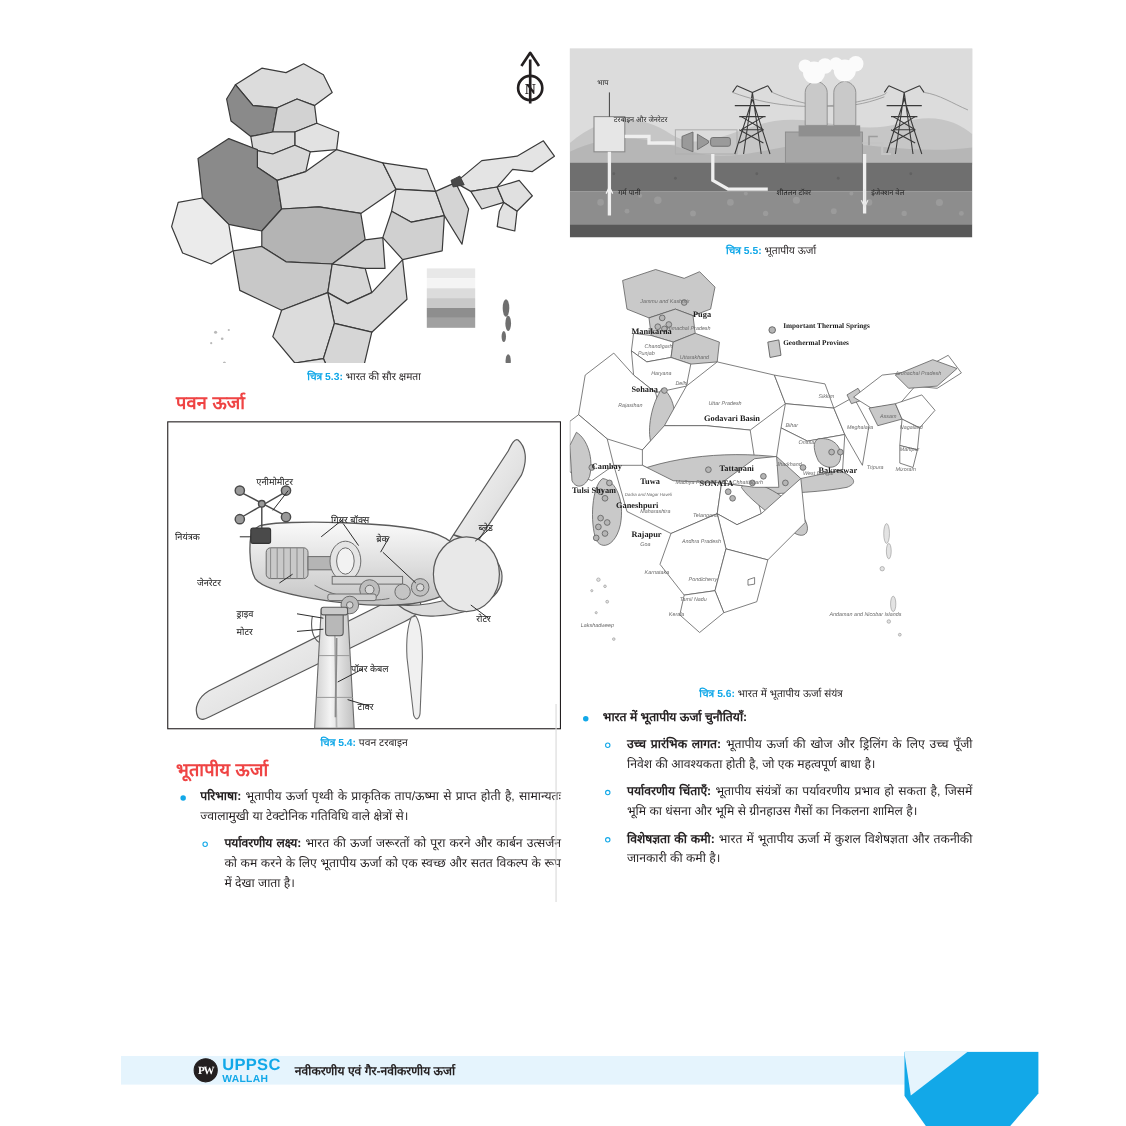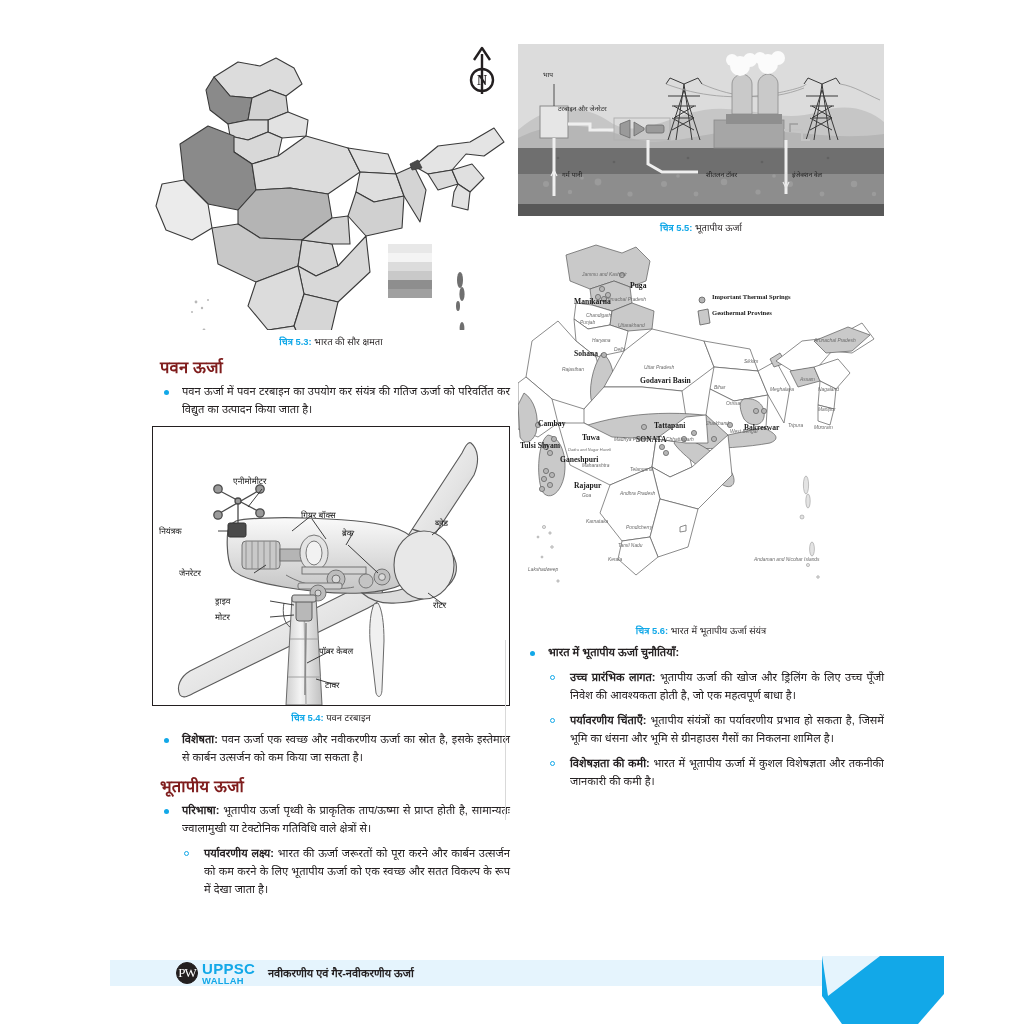--- a/index.html
+++ b/index.html
@@ -8,21 +8,21 @@
     background:#ffffff;
     font-family:"Liberation Sans", sans-serif;
     overflow:hidden;position:relative;
   }
   .page{position:absolute;inset:0;}
   .col-left{position:absolute;left:152px;top:44px;width:358px;}
   .col-right{position:absolute;left:518px;top:44px;width:366px;}
 
   
   .h-sec{
-    color:#7f1d1d;font-size:16.5px;font-weight:bold;
+    color:#ef4444;font-size:16.5px;font-weight:bold;
     margin:10px 0 5px 8px;letter-spacing:.2px;line-height:1.2;
   }
   .cap{
     text-align:center;font-size:9.4px;color:#231f20;
     margin:6px 0 7px 0;line-height:1.3;
   }
   .cap b{color:#12A8E8;font-weight:bold;}
 
   ul.b1,ul.b2{list-style:none;margin:0;padding:0;}
   li.bullet{
@@ -75,21 +75,21 @@
   
   .turbine{height:278px;position:relative;}
   .wt-lbl{position:absolute;font-size:8.4px;color:#1a1a1a;white-space:nowrap;}
 
   
   .footer{position:absolute;left:0;top:952px;width:1024px;height:42px;}
   .fband{position:absolute;left:110px;top:8px;width:790px;height:26px;background:#e5f4fd;}
   .logo{position:absolute;left:176px;top:10px;height:22px;display:flex;align-items:center;gap:4px;}
   .pw-circle{width:20px;height:20px;border-radius:50%;background:#231f20;
     position:relative;flex:0 0 auto;border:1.5px solid #231f20;}
-  .pw-circle span{position:absolute;inset:0;color:#fff;font-size:13px;font-weight:normal;
+  .pw-circle span{position:absolute;inset:0;color:#fff;font-size:10px;font-weight:bold;
     display:flex;align-items:center;justify-content:center;font-family:"Liberation Serif",serif;letter-spacing:-1px;}
   .brand{display:flex;flex-direction:column;line-height:1;}
   .brand b{color:#12A8E8;font-size:15px;font-weight:bold;letter-spacing:.3px;}
   .brand i{color:#12A8E8;font-size:9.4px;font-weight:bold;font-style:normal;letter-spacing:.3px;}
   .fchapter{position:absolute;left:268px;top:13px;font-size:11px;font-weight:bold;color:#231f20;}
   .pagebadge{position:absolute;left:848px;top:9px;width:24px;height:24px;border-radius:50%;
     background:#12A8E8;color:#fff;font-size:10.5px;font-weight:bold;
     display:flex;align-items:center;justify-content:center;}
   .corner{position:absolute;left:822px;top:956px;width:130px;height:68px;overflow:hidden;}
   .vrule{position:absolute;left:505px;top:640px;width:1px;height:180px;background:#d9d9d9;}
@@ -188,25 +188,20 @@
         <i style="background:#a0a0a0"></i>
       </div>
     </div>
     <div class="cap">
       <b>चित्र 5.3:</b>
       <span>भारत की सौर क्षमता</span>
     </div>
 
     <div class="h-sec">पवन ऊर्जा</div>
 
-    <ul class="b1">
-      <li class="bullet">
-        <span>पवन ऊर्जा में पवन टरबाइन का उपयोग कर संयंत्र की गतिज ऊर्जा को परिवर्तित कर विद्युत का उत्पादन किया जाता है।</span>
-      </li>
-    </ul>
 
     <div class="fig box turbine">
       <svg viewBox="0 0 330 278" width="100%" height="100%">
         <defs>
           <linearGradient id="bladeG" x1="0" y1="0" x2="1" y2="1">
             <stop offset="0" stop-color="#ffffff"></stop>
               <stop offset=".55" stop-color="#e3e3e3"></stop>
               <stop offset="1" stop-color="#bdbdbd"></stop>
           </linearGradient>
           <linearGradient id="nacG" x1="0" y1="0" x2="0" y2="1">
@@ -308,25 +303,20 @@
       <span class="wt-lbl" style="left:62px;top:184px;text-align:center;">मोटर</span>
       <span class="wt-lbl" style="left:280px;top:172px;">रोटर</span>
       <span class="wt-lbl" style="left:166px;top:218px;">पॉवर केबल</span>
       <span class="wt-lbl" style="left:172px;top:252px;">टावर</span>
     </div>
     <div class="cap">
       <b>चित्र 5.4:</b>
       <span>पवन टरबाइन</span>
     </div>
 
-    <ul class="b1">
-      <li class="bullet">
-        <span class="lead">विशेषता:</span><span> पवन ऊर्जा एक स्वच्छ और नवीकरणीय ऊर्जा का स्रोत है, इसके इस्तेमाल से कार्बन उत्सर्जन को कम किया जा सकता है।</span>
-      </li>
-    </ul>
 
     <div class="h-sec">भूतापीय ऊर्जा</div>
 
     <ul class="b1">
       <li class="bullet">
         <span class="lead">परिभाषा:</span><span> भूतापीय ऊर्जा पृथ्वी के प्राकृतिक ताप/ऊष्मा से प्राप्त होती है, सामान्यतः ज्वालामुखी या टेक्टोनिक गतिविधि वाले क्षेत्रों से।</span>
       </li>
       <li class="sub">
         <span class="lead">पर्यावरणीय लक्ष्य:</span><span> भारत की ऊर्जा जरूरतों को पूरा करने और कार्बन उत्सर्जन को कम करने के लिए भूतापीय ऊर्जा को एक स्वच्छ और सतत विकल्प के रूप में देखा जाता है।</span>
       </li>

